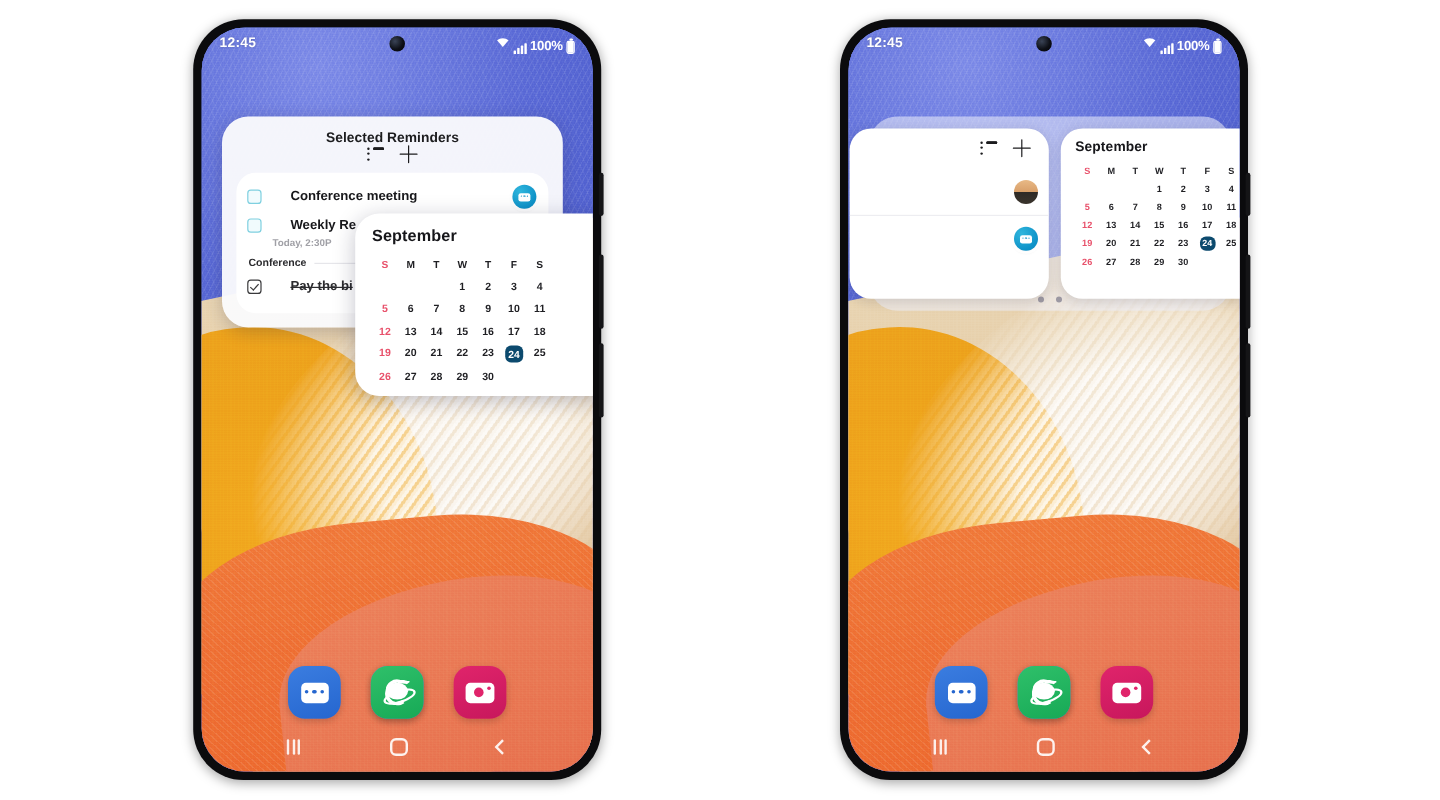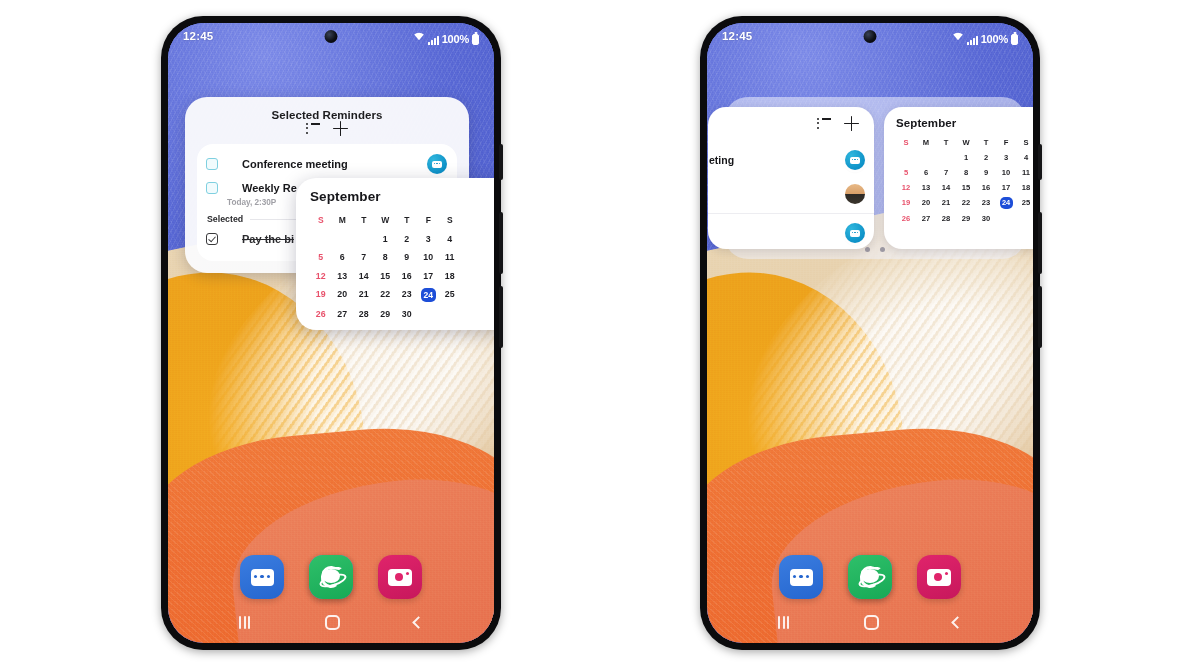--- a/index.html
+++ b/index.html
@@ -182,21 +182,21 @@
     box-shadow: 0 4px 18px rgba(25,25,55,.25);
     z-index: 5;
   }
   .cal-title { font-size: 13.5px; font-weight: 700; color:#16161a; margin-bottom: 10px; letter-spacing:.1px; }
   .cal-grid { display:grid; grid-template-columns: repeat(7, 21.5px); row-gap: 5.5px; }
   .cal-grid div { font-size: 8.8px; text-align:center; color:#1f1f23; font-weight:700; line-height:13px; }
   .cal-grid .dow { font-size:8.5px; font-weight:700; }
   .cal-grid .sun { color:#e8516b; }
   .cal-grid .pad { color: transparent; }
   .cal-grid .today {
-    color:#fff; background:#1d4ed8; border-radius:5px; width:15px; height:14px;
+    color:#fff; background:#0c4a6e; border-radius:5px; width:15px; height:14px;
     line-height:14px; margin: 0 auto; font-size:8.6px;
   }
 
   
   .w2-shell {
     position:absolute; left:17px; top:74px; width: 302px; height: 162px;
     background: rgba(238,240,252,.55);
     border-radius: 24px; z-index:3;
   }
   .w2-card {
@@ -320,21 +320,21 @@
             </span>
           </div>
 
           <div class="rem-row" style="min-height:22px">
             <span class="cbox"></span>
             <span class="rem-text">Weekly Re</span>
           </div>
           <div class="rem-sub">Today, 2:30P</div>
 
           <div class="sec-head">
-            <span>Selected</span>
+            <span>Conference</span>
             <span class="rule"></span>
           </div>
 
           <div class="rem-row">
             <span class="cbox done"></span>
             <span class="rem-text strike">Pay the bi</span>
           </div>
         </div>
       </div>
 
@@ -461,30 +461,20 @@
               <b></b>
                 <b></b>
                 <b></b>
                 <span></span>
                 <span></span>
                 <span></span>
             </span>
             <span class="icon-plus"></span>
           </div>
           <div class="w2-rows">
-            <div class="w2-row">
-              <span class="txt">eting</span>
-              <span class="right-ico chatbtn" style="position:absolute">
-                <span class="bub">
-                    <i></i>
-                    <i></i>
-                    <i></i>
-                  </span>
-              </span>
-            </div>
             <div class="w2-row">
               <span class="right-ico w2-avatar"></span>
             </div>
             <div class="w2-div"></div>
             <div class="w2-row">
               <span class="right-ico chatbtn" style="position:absolute">
                 <span class="bub">
                     <i></i>
                     <i></i>
                     <i></i>

